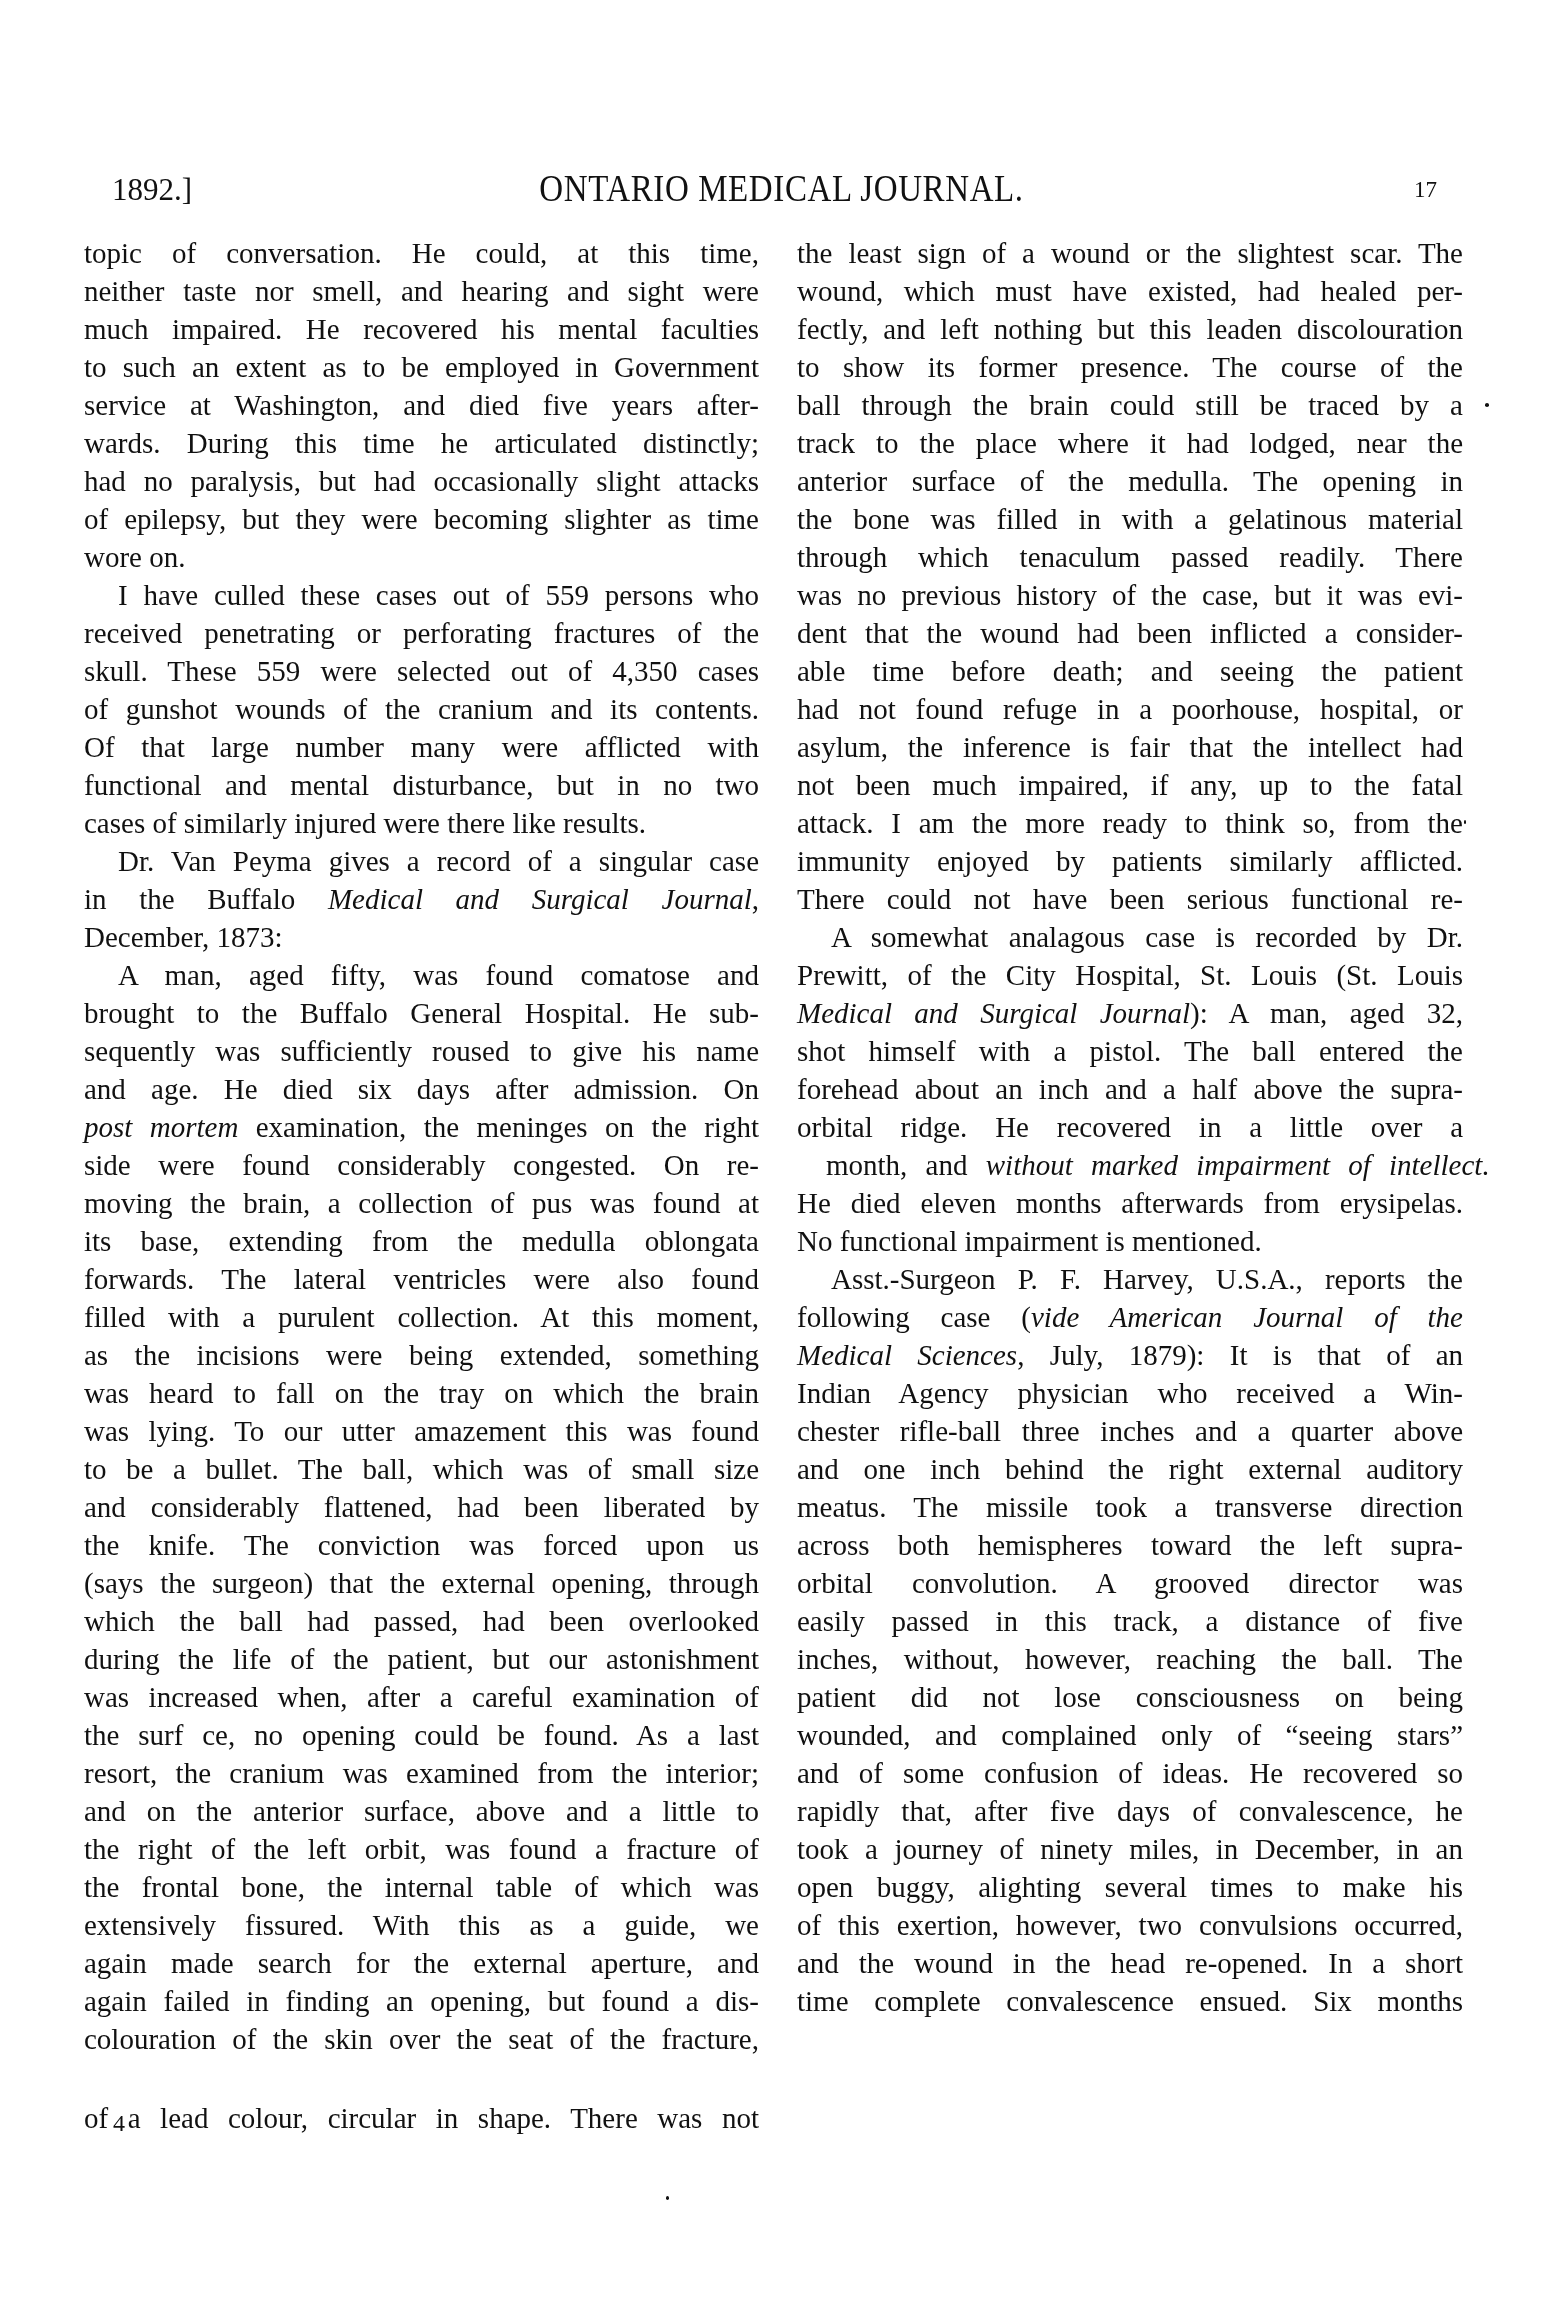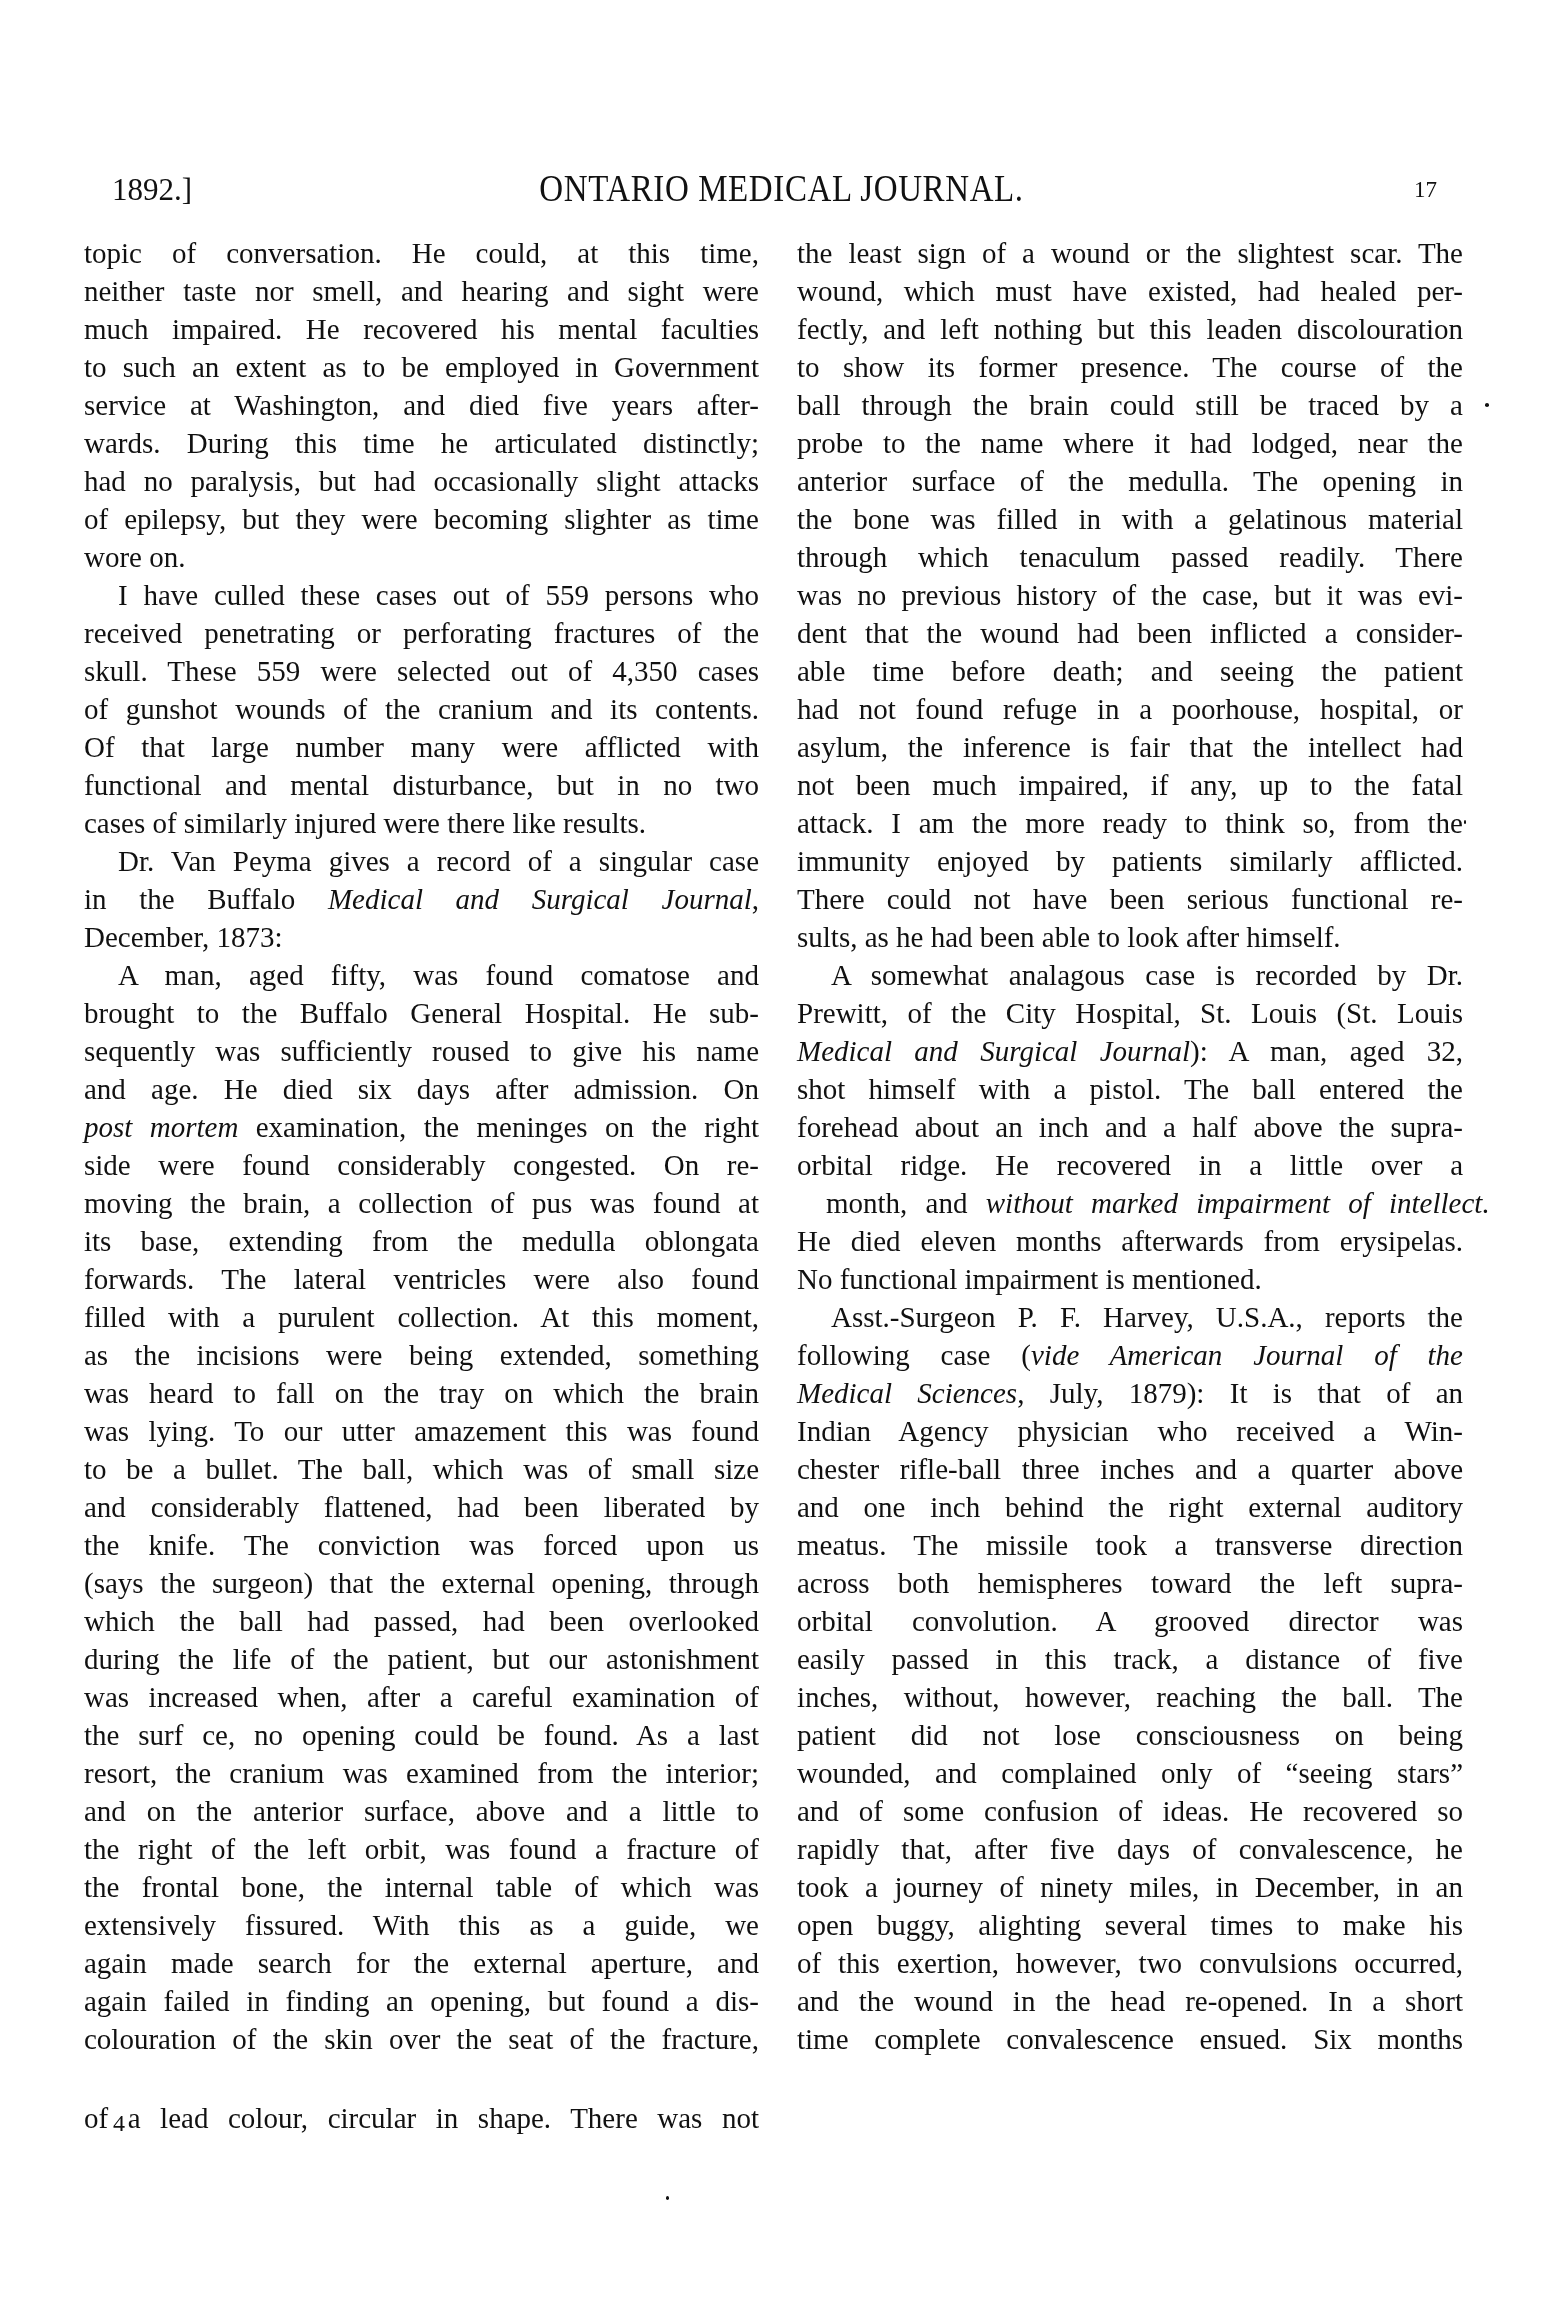--- a/index.html
+++ b/index.html
@@ -151,34 +151,33 @@
     <span class="line" style="display: block; width: auto; word-spacing: 9.2px;">again failed in finding an opening, but found a dis-</span>
     <span class="line" style="display: block; width: auto; word-spacing: 8.7px;">colouration of the skin over the seat of the fracture,</span>
     <span class="line" style="display: block; width: auto; word-spacing: 12px; margin-top: 41px;">of a lead colour, circular in shape. There was not</span>
   </div>
 <div class="column col-right" id="col-right">
     <span class="line" style="display: block; width: auto; word-spacing: 8.4px;">the least sign of a wound or the slightest scar. The</span>
     <span class="line" style="display: block; width: auto; word-spacing: 13px;">wound, which must have existed, had healed per-</span>
     <span class="line" style="display: block; width: auto; word-spacing: 7.3px;">fectly, and left nothing but this leaden discolouration</span>
     <span class="line" style="display: block; width: auto; word-spacing: 16px;">to show its former presence. The course of the</span>
     <span class="line" style="display: block; width: auto; word-spacing: 13.5px;">ball through the brain could still be traced by a</span>
-    <span class="line" style="display: block; width: auto; word-spacing: 12.5px;">probe to the name where it had lodged, near the</span>
+    <span class="line" style="display: block; width: auto; word-spacing: 12.5px;">track to the place where it had lodged, near the</span>
     <span class="line" style="display: block; width: auto; word-spacing: 17px;">anterior surface of the medulla. The opening in</span>
     <span class="line" style="display: block; width: auto; word-spacing: 13.2px;">the bone was filled in with a gelatinous material</span>
     <span class="line" style="display: block; width: auto; word-spacing: 23px;">through which tenaculum passed readily. There</span>
     <span class="line" style="display: block; width: auto; word-spacing: 7.6px;">was no previous history of the case, but it was evi-</span>
     <span class="line" style="display: block; width: auto; word-spacing: 10.5px;">dent that the wound had been inflicted a consider-</span>
     <span class="line" style="display: block; width: auto; word-spacing: 19.7px;">able time before death; and seeing the patient</span>
     <span class="line" style="display: block; width: auto; word-spacing: 12.3px;">had not found refuge in a poorhouse, hospital, or</span>
     <span class="line" style="display: block; width: auto; word-spacing: 12.2px;">asylum, the inference is fair that the intellect had</span>
     <span class="line" style="display: block; width: auto; word-spacing: 14.3px;">not been much impaired, if any, up to the fatal</span>
     <span class="line" style="display: block; width: auto; word-spacing: 10.3px;">attack. I am the more ready to think so, from the</span>
     <span class="line" style="display: block; width: auto; word-spacing: 19.4px;">immunity enjoyed by patients similarly afflicted.</span>
     <span class="line" style="display: block; width: auto; word-spacing: 14.6px;">There could not have been serious functional re-</span>
-    <span class="line last" style="display: block;">sults, as he had been able to look after himself.</span>
     <span class="line indent" style="display: block; width: auto; word-spacing: 12.7px;">A somewhat analagous case is recorded by Dr.</span>
     <span class="line" style="display: block; width: auto; word-spacing: 11.8px;">Prewitt, of the City Hospital, St. Louis (St. Louis</span>
     <span class="line" style="display: block; width: auto; word-spacing: 14.7px;"><i>Medical and Surgical Journal</i>): A man, aged 32,</span>
     <span class="line" style="display: block; width: auto; word-spacing: 15.6px;">shot himself with a pistol. The ball entered the</span>
     <span class="line" style="display: block; width: auto; word-spacing: 8.7px;">forehead about an inch and a half above the supra-</span>
     <span class="line" style="display: block; width: auto; word-spacing: 20px;">orbital ridge. He recovered in a little over a</span>
     <span class="line" style="display: block; width: auto; word-spacing: 11px; margin-left: 29px;">month, and <i>without marked impairment of intellect.</i></span>
     <span class="line" style="display: block; width: auto; word-spacing: 12.2px;">He died eleven months afterwards from erysipelas.</span>
     <span class="line last" style="display: block;">No functional impairment is mentioned.</span>
     <span class="line indent" style="display: block; width: auto; word-spacing: 14.3px;">Asst.-Surgeon P. F. Harvey, U.S.A., reports the</span>

